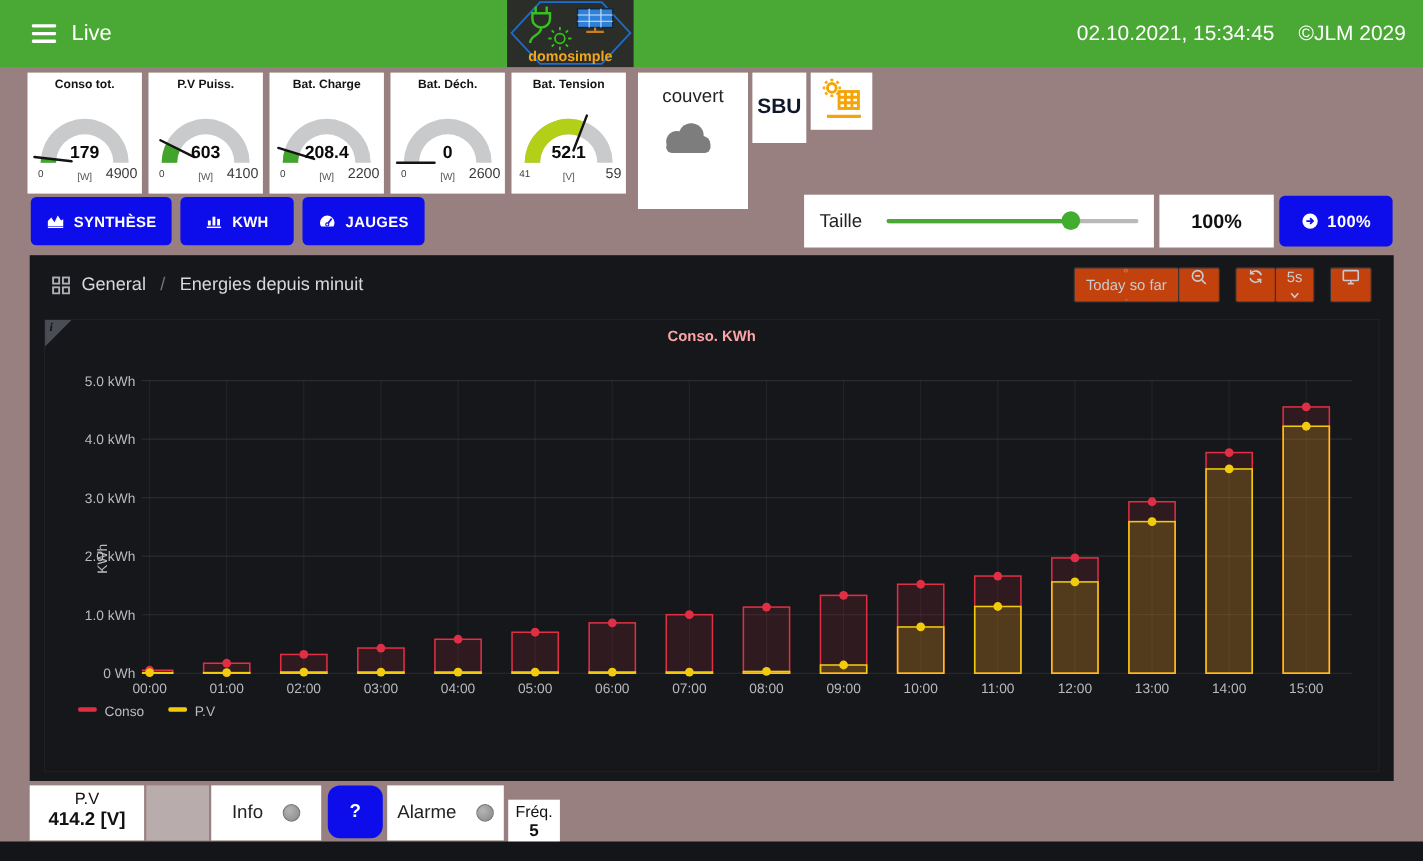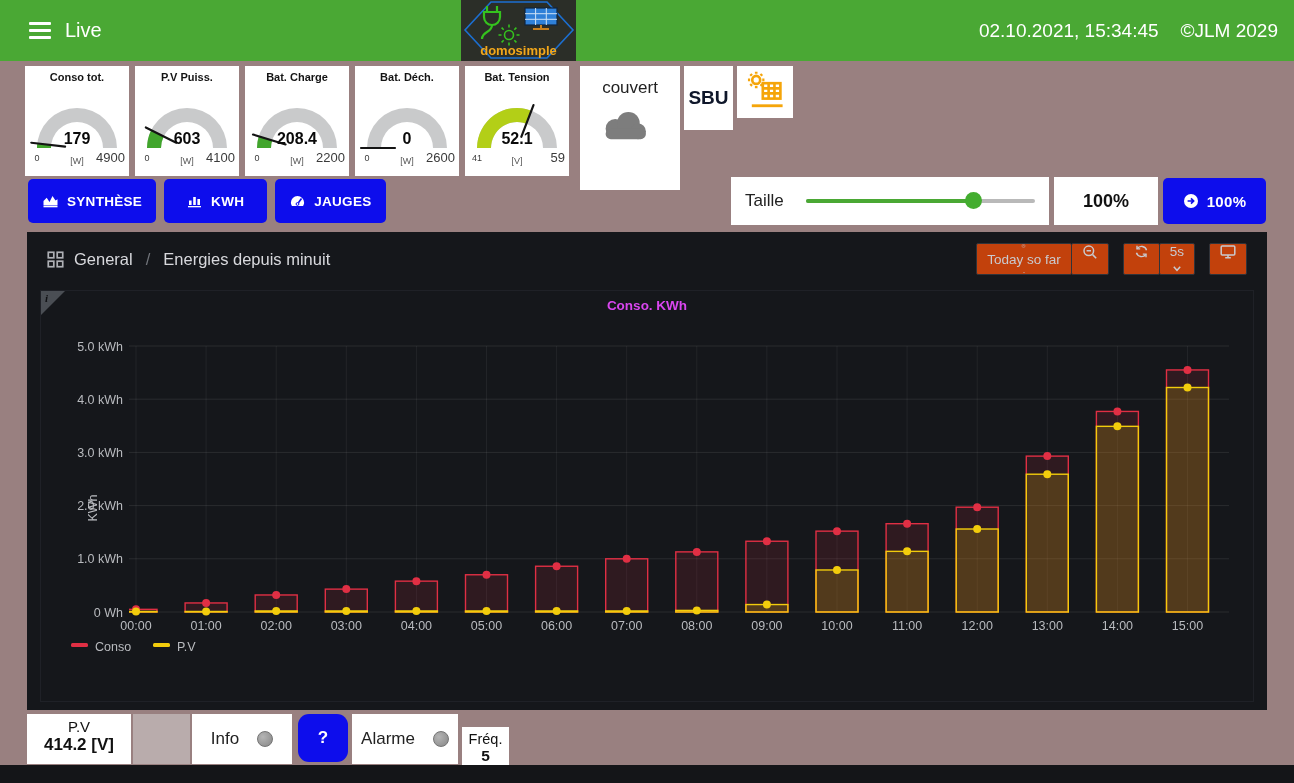--- a/index.html
+++ b/index.html
@@ -47,21 +47,21 @@
   .crumb { display:flex; align-items:center; gap:10px; color:#d8d9dd; font-size:16.5px; }
   .crumb .sep { color:#71747a; padding:0 3px; }
   .dash-controls { margin-left:auto; display:flex; align-items:center; gap:14px; }
   .btn-group { display:flex; }
   .gbtn { background:#c2410c; border:1px solid #303339; color:#c9cacf; height:32px; padding:0 10px; display:flex; align-items:center; gap:4px; font-size:13.5px; font-family:inherit; cursor:pointer; border-radius:2px;flex-direction:column; }
   .btn-group .gbtn + .gbtn { margin-left:-1px; }
 
   .panel { position:absolute; left:13px; top:58px; width:1214px; height:412px; background:#15171b; border:1px solid #1f2127; }
   .corner { position:absolute; left:0; top:0; width:0; height:0; border-top:24px solid #4a4e54; border-right:24px solid transparent; cursor:pointer; }
   .corner span { position:absolute; left:4px; top:-23px; font-size:11px; font-weight:bold; font-style:italic; color:#101114; font-family:"Liberation Serif","DejaVu Serif",serif; }
-  .panel-title { height:30px; line-height:30px; text-align:center; color:#d946ef; font-weight:bold; font-size:13.5px; }
+  .panel-title { height:30px; line-height:30px; text-align:center; color:#fca5a5; font-weight:bold; font-size:13.5px; }
 
   
   .footer-row { position:absolute; left:27px; top:714px; display:flex; align-items:flex-start; }
   .fbox { background:#fff; height:50px; }
   .pv-box { width:104px; text-align:center; padding-top:4px; }
   .pv-label { font-size:15px; color:#111; }
   .pv-value { font-size:17px; font-weight:bold; color:#111; }
   .blank-box { width:57px; margin-left:2px; background:#b9acac; }
   .led-box { width:100px; margin-left:2px; display:flex; align-items:center; justify-content:center; gap:18px; font-size:17px; color:#222; }
   .alarm-box { width:106px; margin-left:4px; }

